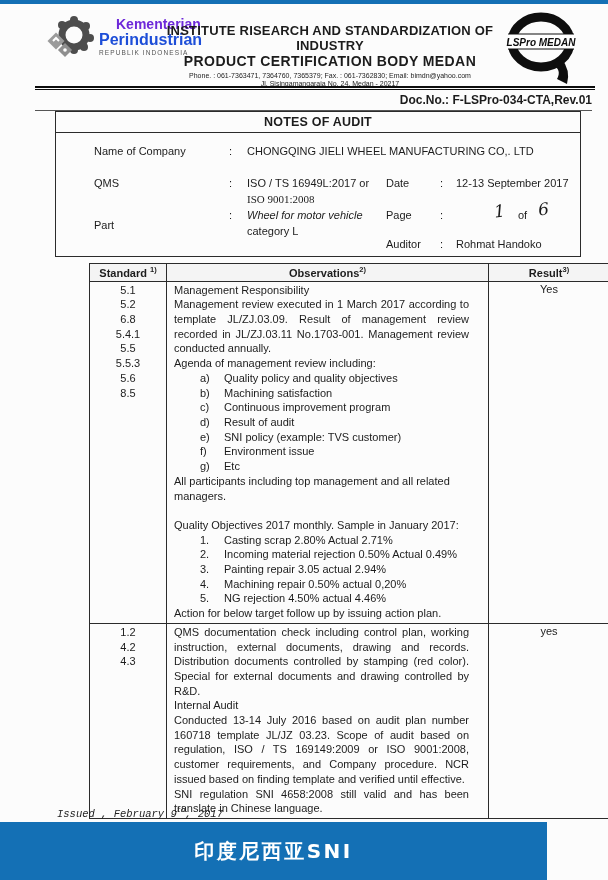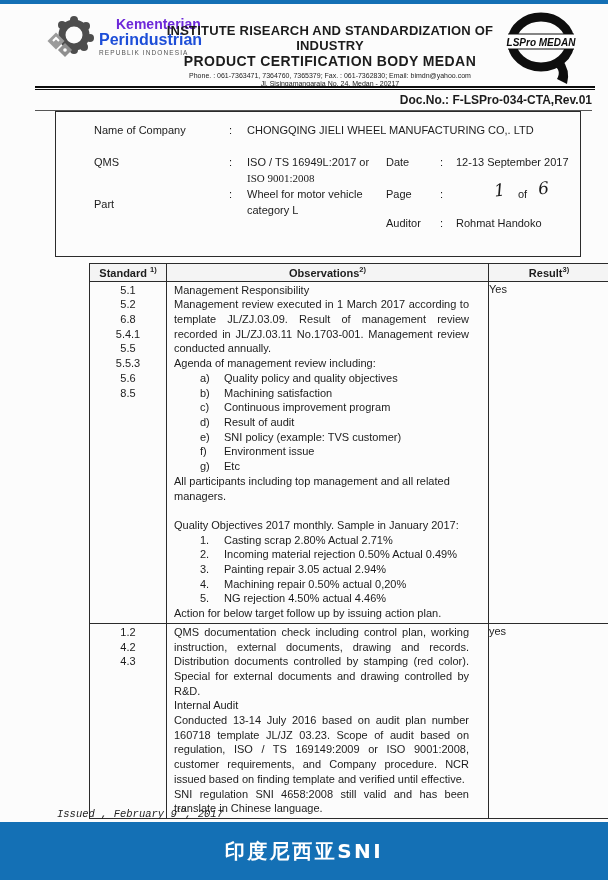--- a/index.html
+++ b/index.html
@@ -48,27 +48,27 @@
   table.audit col.c1 { width: 77px; } table.audit col.c2 { width: 322px; } table.audit col.c3 { width: 121px; }
   table.audit th, table.audit td { border: 1.2px solid #2b2b2b; vertical-align: top; }
   table.audit th { font-size: 11px; font-weight: bold; padding: 1px 2px 2px 2px; background: #f4f4f4; text-align: center; }
   table.audit sup { font-size: 7.5px; }
   .std-cell { text-align: center; padding-top: 1px; line-height: 14.7px; }
   .obs-cell { padding: 1px 19px 2px 7px; line-height: 14.7px; }
   .obs-cell .just { text-align: justify; }
   .obs-cell .blank-line { height: 14.7px; }
   .obs-cell .li { display: flex; padding-left: 26px; }
   .obs-cell .li .marker { width: 24px; flex: 0 0 24px; }
-  .res-cell { text-align: left; padding-top: 1px; }
+  .res-cell { text-align: center; padding-top: 1px; }
 
   .issued { position: absolute; left: 57px; top: 778px; font-family: Liberation Mono, monospace;
     font-style: italic; font-size: 10.5px; color: #222; margin-top: 28px; }
   .issued sup { font-size: 7px; }
 
-  .banner { position: absolute; left: 0; top: 822px; width: 608px; height: 58px;
+  .banner { position: absolute; left: 0; top: 822px; width: 547px; height: 58px;
     display: flex; align-items: center; justify-content: center; }
   .banner .txt { color: #ffffff; font-size: 20px; font-weight: bold; letter-spacing: 2.5px;
     font-family: "DejaVu Sans", sans-serif; }
 </style>
 </head>
 <body>
 
 <div class="page">
 
   <div class="topbar" style="background: rgb(20, 112, 181);"></div>
@@ -109,33 +109,34 @@
       <line x1="4" y1="26" x2="70" y2="26" stroke="#0e0e0e" stroke-width="1"></line>
       <line x1="4" y1="41" x2="70" y2="41" stroke="#0e0e0e" stroke-width="1"></line>
       <text x="37" y="37.5" text-anchor="middle" font-family="Liberation Sans, sans-serif" font-size="10" font-weight="bold" font-style="italic" fill="#0e0e0e">LSPro MEDAN</text>
     </svg>
   </div>
 
   <div class="rule-double"></div>
   <div class="docno">Doc.No.: F-LSPro-034-CTA,Rev.01</div>
 
   <div class="formbox">
+    <div class="title">NOTES OF AUDIT</div>
     <div class="fields">
       <span class="fld" style="left:38px; top:12px;">Name of Company</span>
       <span class="colon" style="left:173px; top:12px;">:</span>
       <span class="fld" style="left:191px; top:12px;">CHONGQING JIELI WHEEL MANUFACTURING CO,. LTD</span>
 
       <span class="fld" style="left:38px; top:44px;">QMS</span>
       <span class="colon" style="left:173px; top:44px;">:</span>
       <span class="fld" style="left:191px; top:44px;">ISO / TS 16949L:2017 or</span>
       <span class="fld" style="left:191px; top:60px;font-family:Liberation Serif, serif;">ISO  9001:2008</span>
 
       <span class="fld" style="left:38px; top:86px;">Part</span>
       <span class="colon" style="left:173px; top:76px;">:</span>
-      <span class="fld" style="left:191px; top:76px;">Wheel for motor vehicle</span>
+      <span class="fld" style="left:191px; top:76px;font-style:italic;">Wheel for motor vehicle</span>
       <span class="fld" style="left:191px; top:92px;">category L</span>
 
       <span class="fld" style="left:330px; top:44px;">Date</span>
       <span class="colon" style="left:384px; top:44px;">:</span>
       <span class="fld" style="left:400px; top:44px;">12-13 September 2017</span>
 
       <span class="fld" style="left:330px; top:76px;">Page</span>
       <span class="colon" style="left:384px; top:76px;">:</span>
       <span class="fld hand" style="left:438px; top:68px;">1</span>
       <span class="fld" style="left:462px; top:76px;">of</span>

